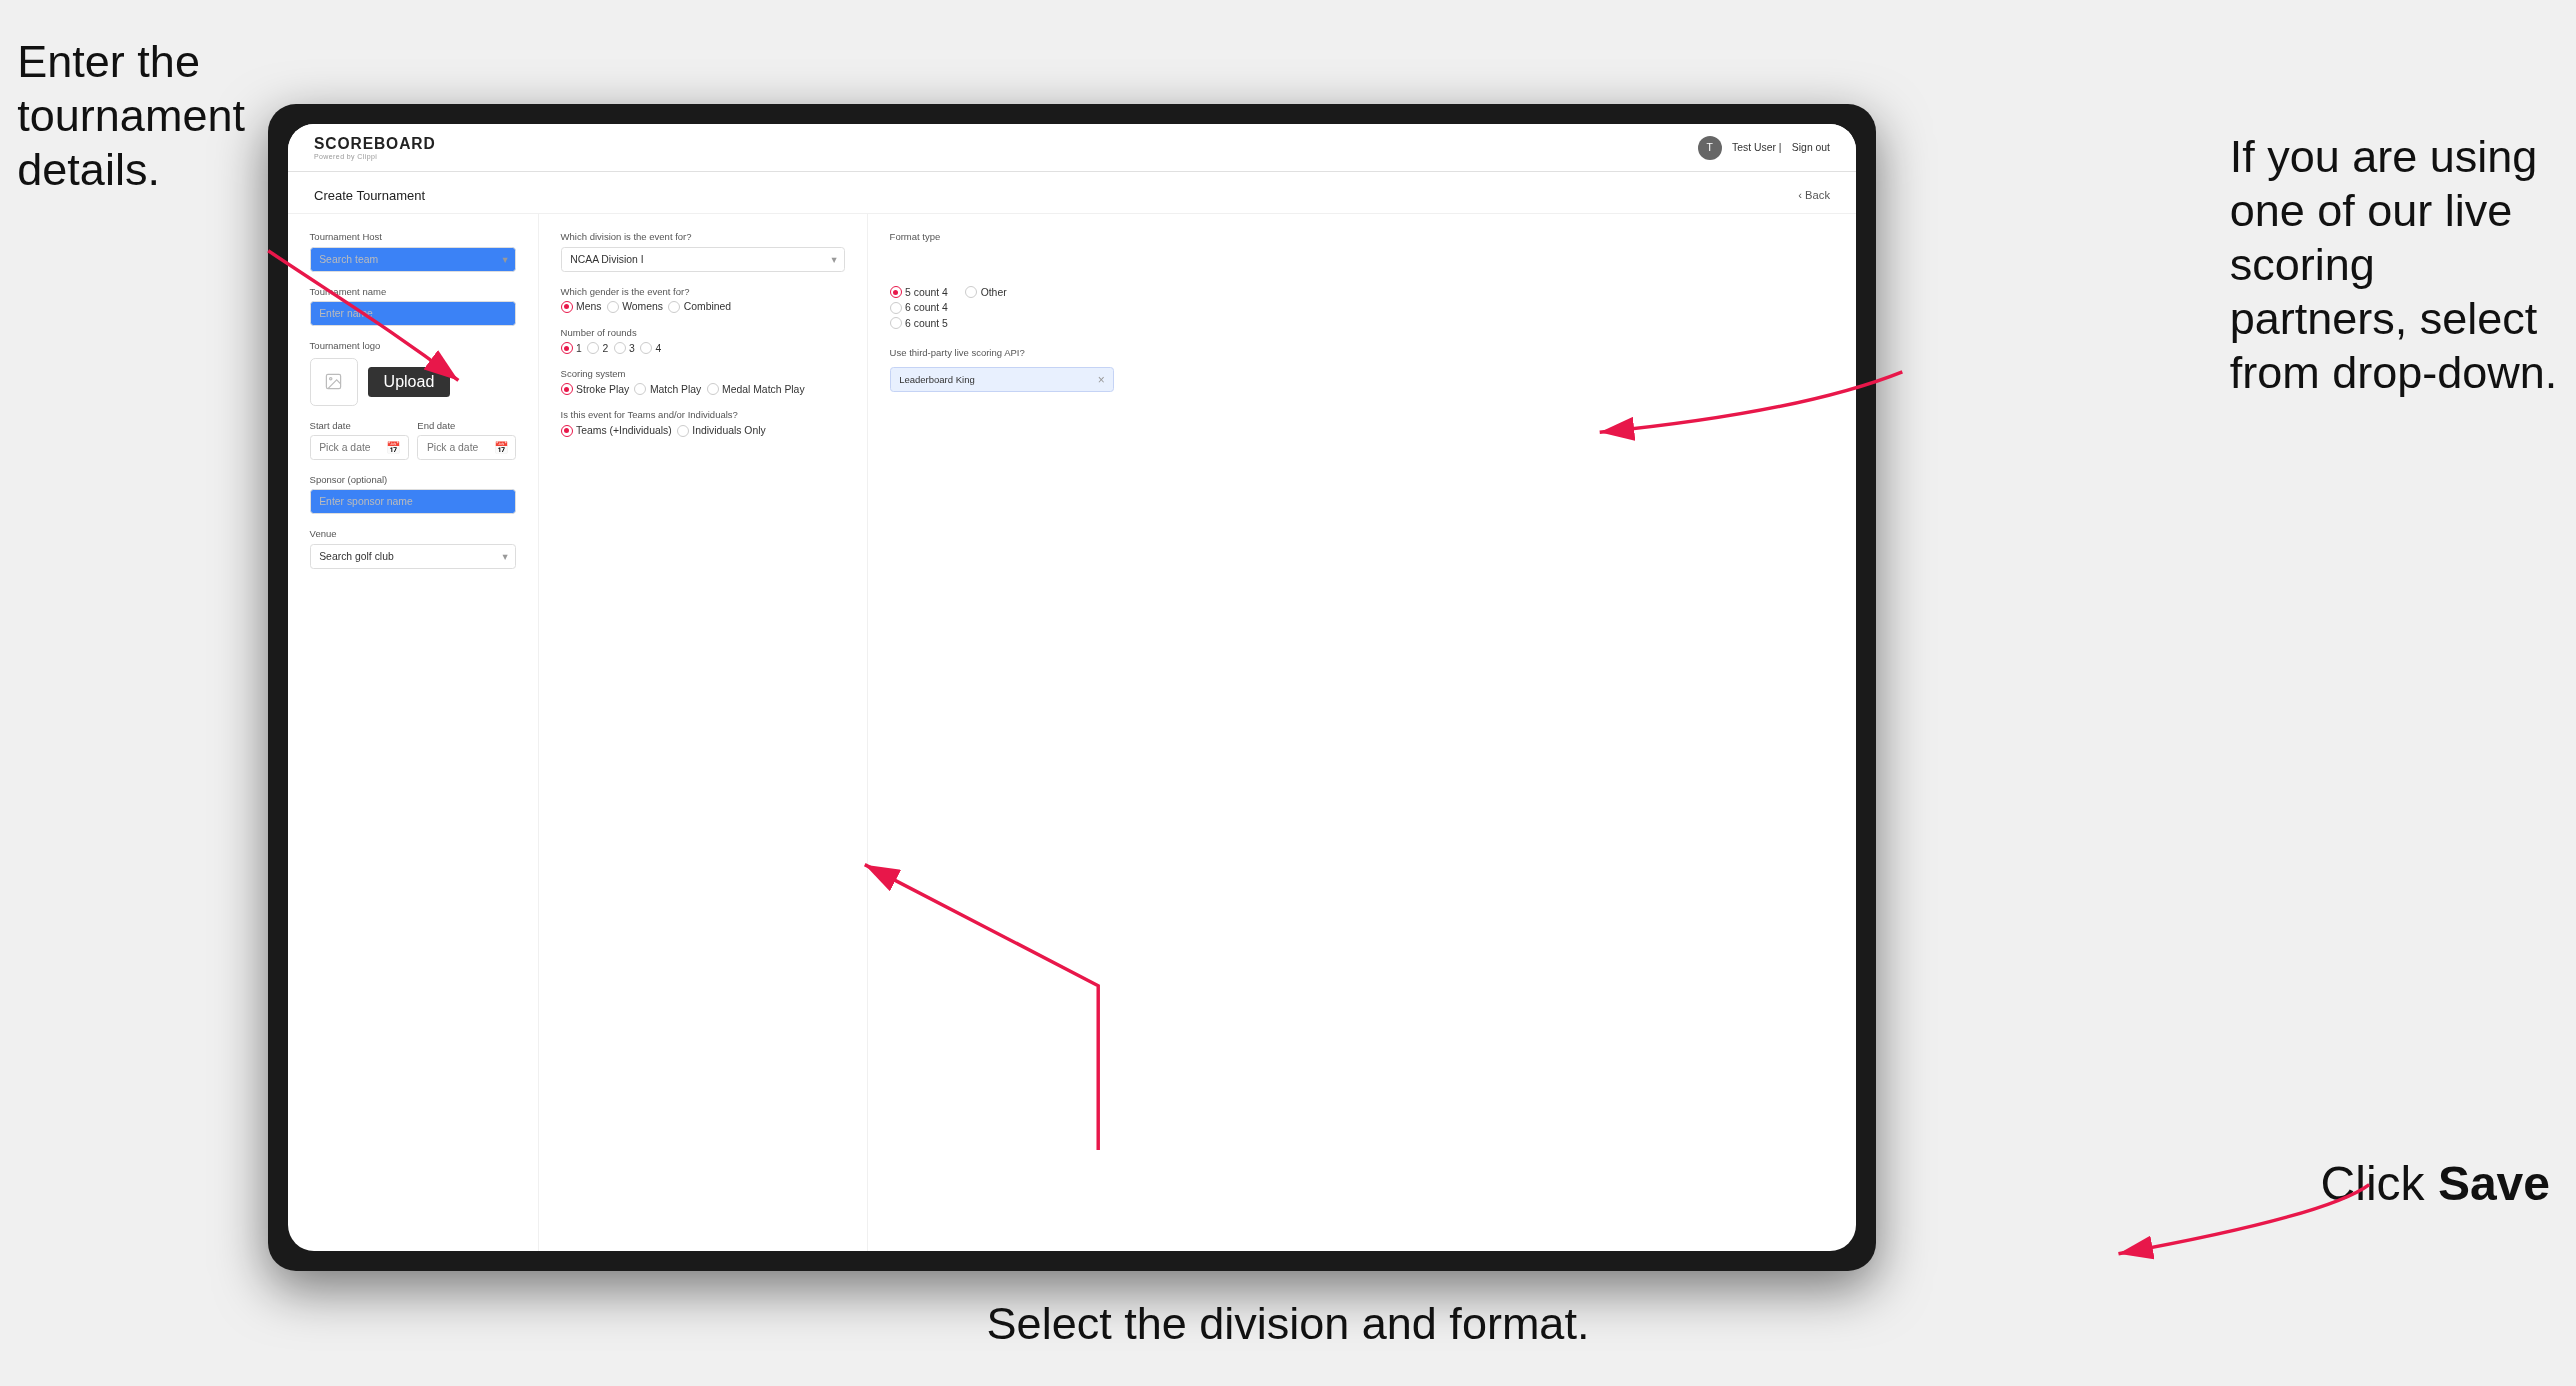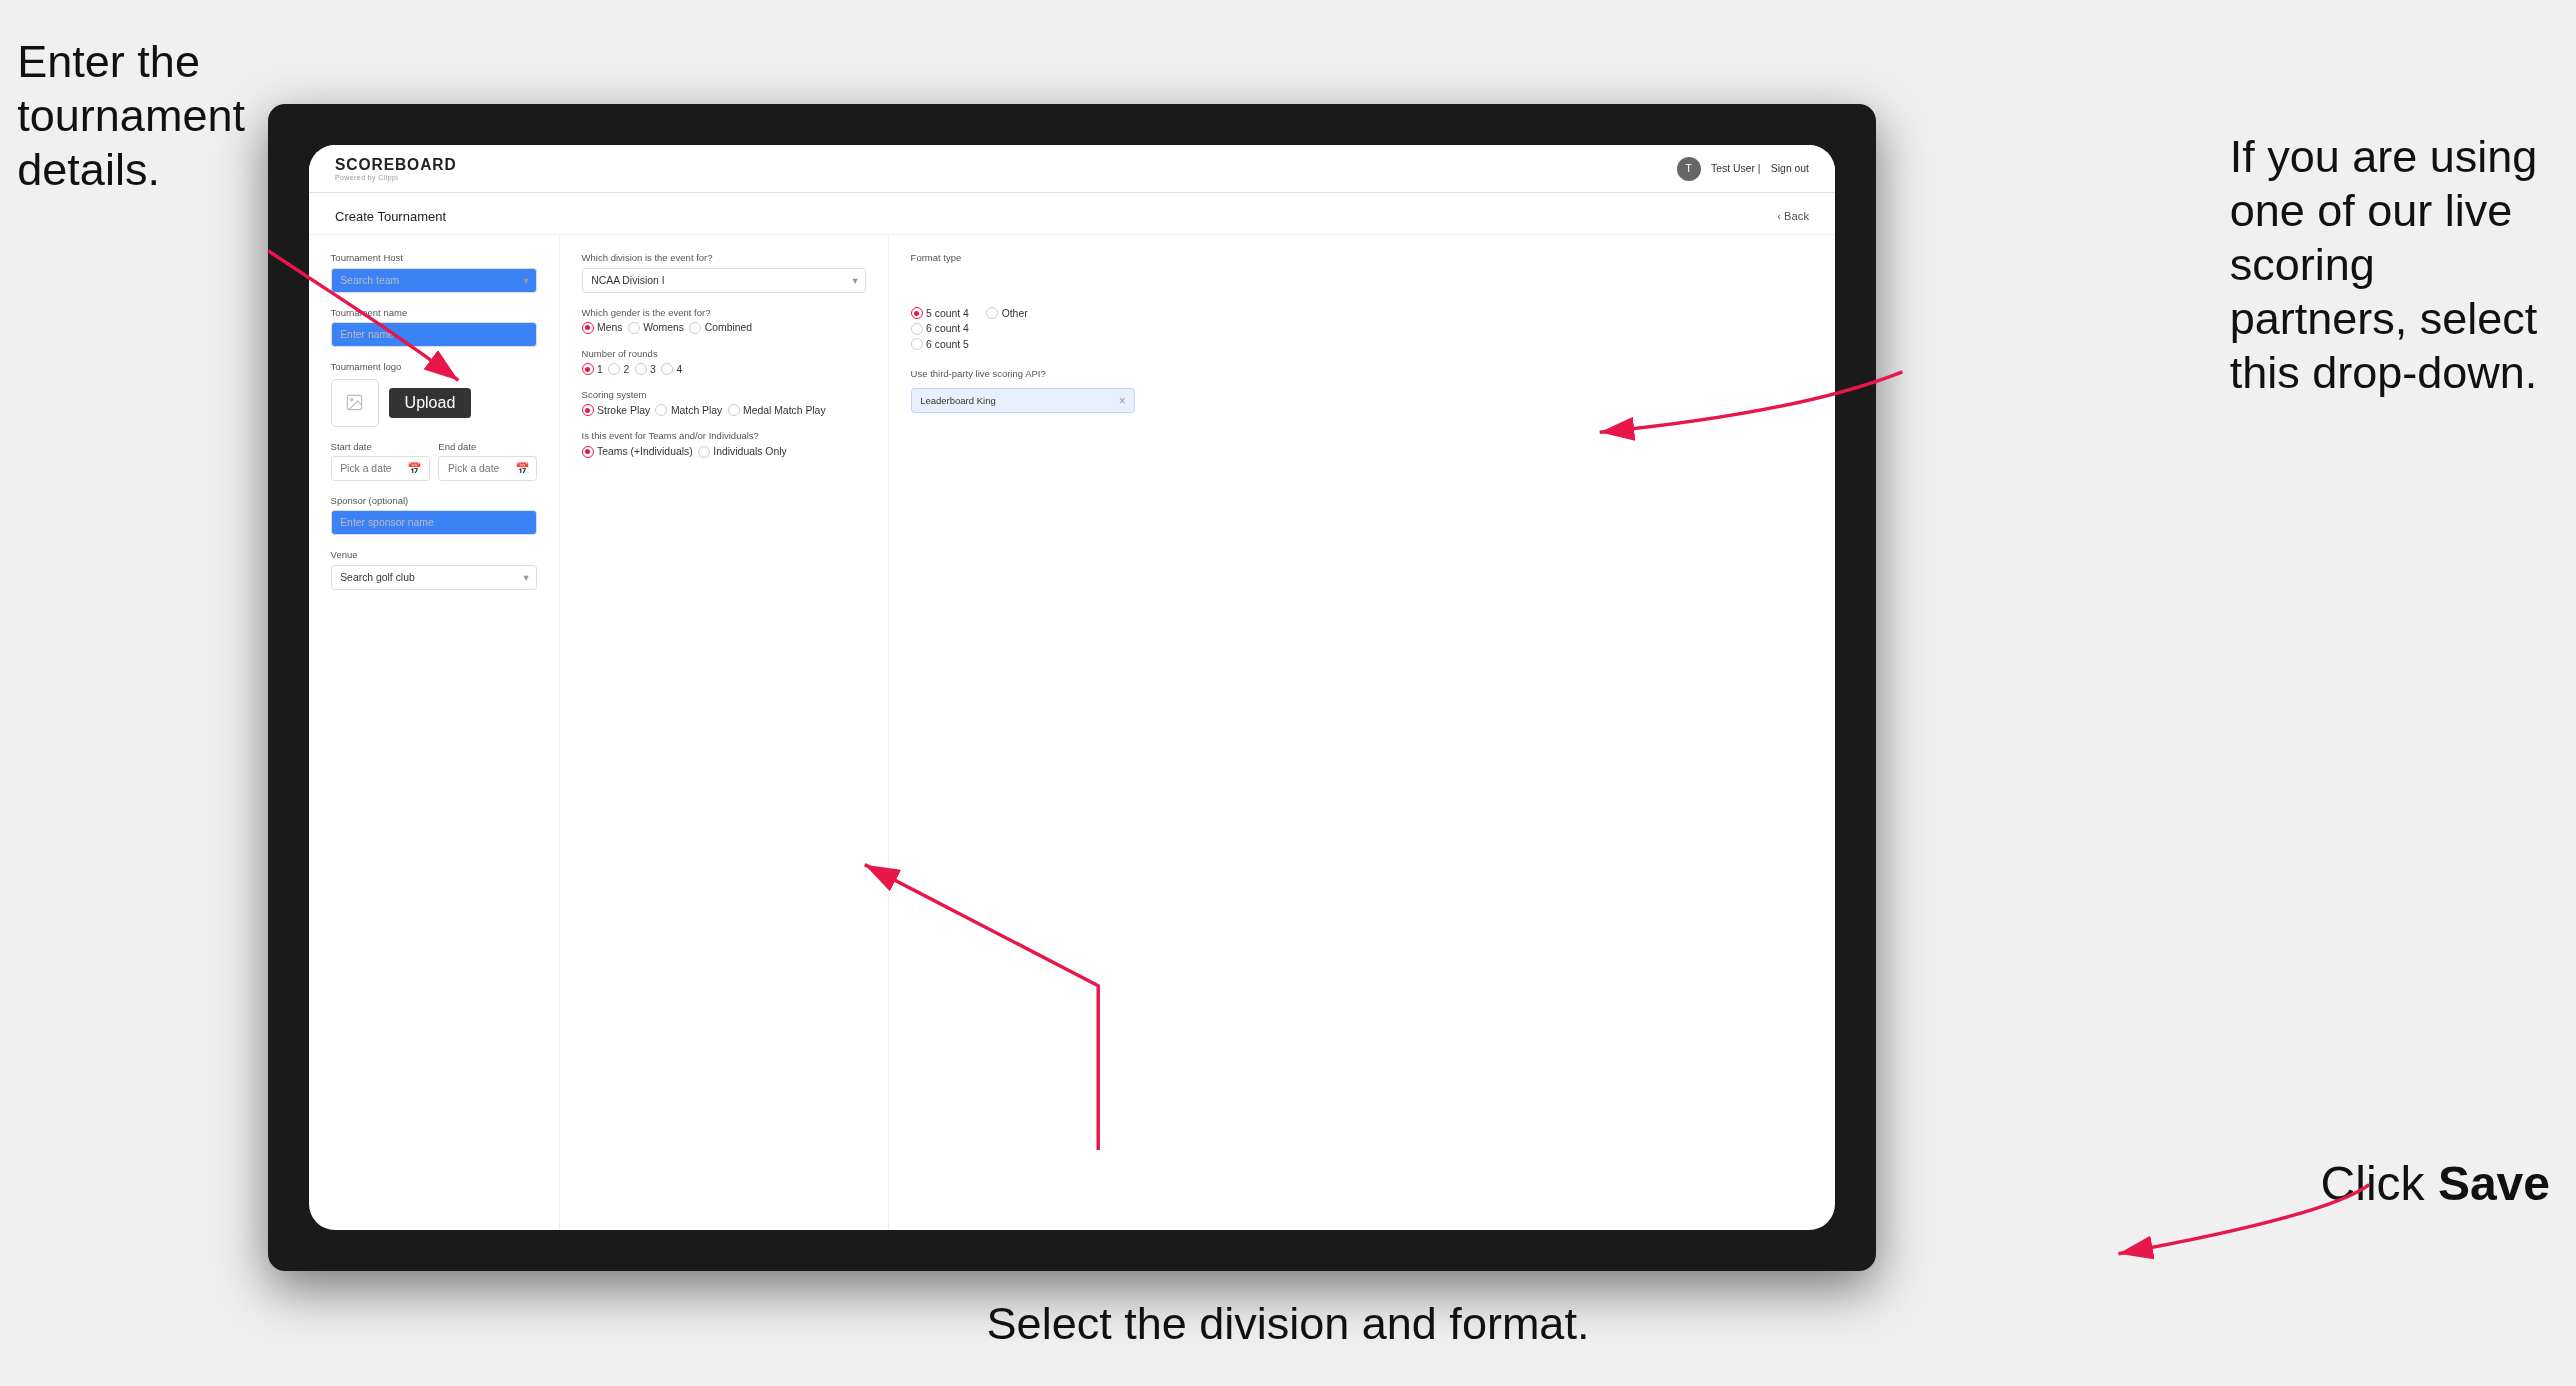--- a/index.html
+++ b/index.html
@@ -45,22 +45,22 @@
     }
 
     
     .tablet {
       position: absolute;
       top: 104px;
       left: 268px;
       width: 1608px;
       height: 1167px;
       background: #1a1a1a;
-      border-radius: 17px;
-      padding: 41px;
+      border-radius: 28px;
+      padding: 20px;
       box-shadow: 0 17.3px 52px rgba(0,0,0,0.5);
     }
     .tablet-screen {
       width: 100%;
       height: 100%;
       background: #fff;
       border-radius: 26px;
       overflow: hidden;
       display: flex;
       flex-direction: column;
@@ -607,21 +607,21 @@
 
       </div>
 
 
     </div>
   </div>
 </div>
 
 <div class="annotation annotation-topleft">Enter the tournament details.</div>
 
-<div class="annotation annotation-topright">If you are using one of our live scoring partners, select this drop-down.</div>
+<div class="annotation annotation-topright">If you are using one of our live scoring partners, select from drop-down.</div>
 
 <div class="annotation annotation-bottomright" style="bottom:173px;right:26px;font-size:48px;margin-top:38px;">
   Click <strong>Save</strong>
 </div>
 
 <div class="annotation annotation-bottom">Select the division and format.</div>
 
 <svg class="arrow-svg" style="position:absolute;top:0;left:0;width:2576px;height:1386px;" viewBox="0 0 2979 1603" width="2576" height="1386">
 
   <defs>

